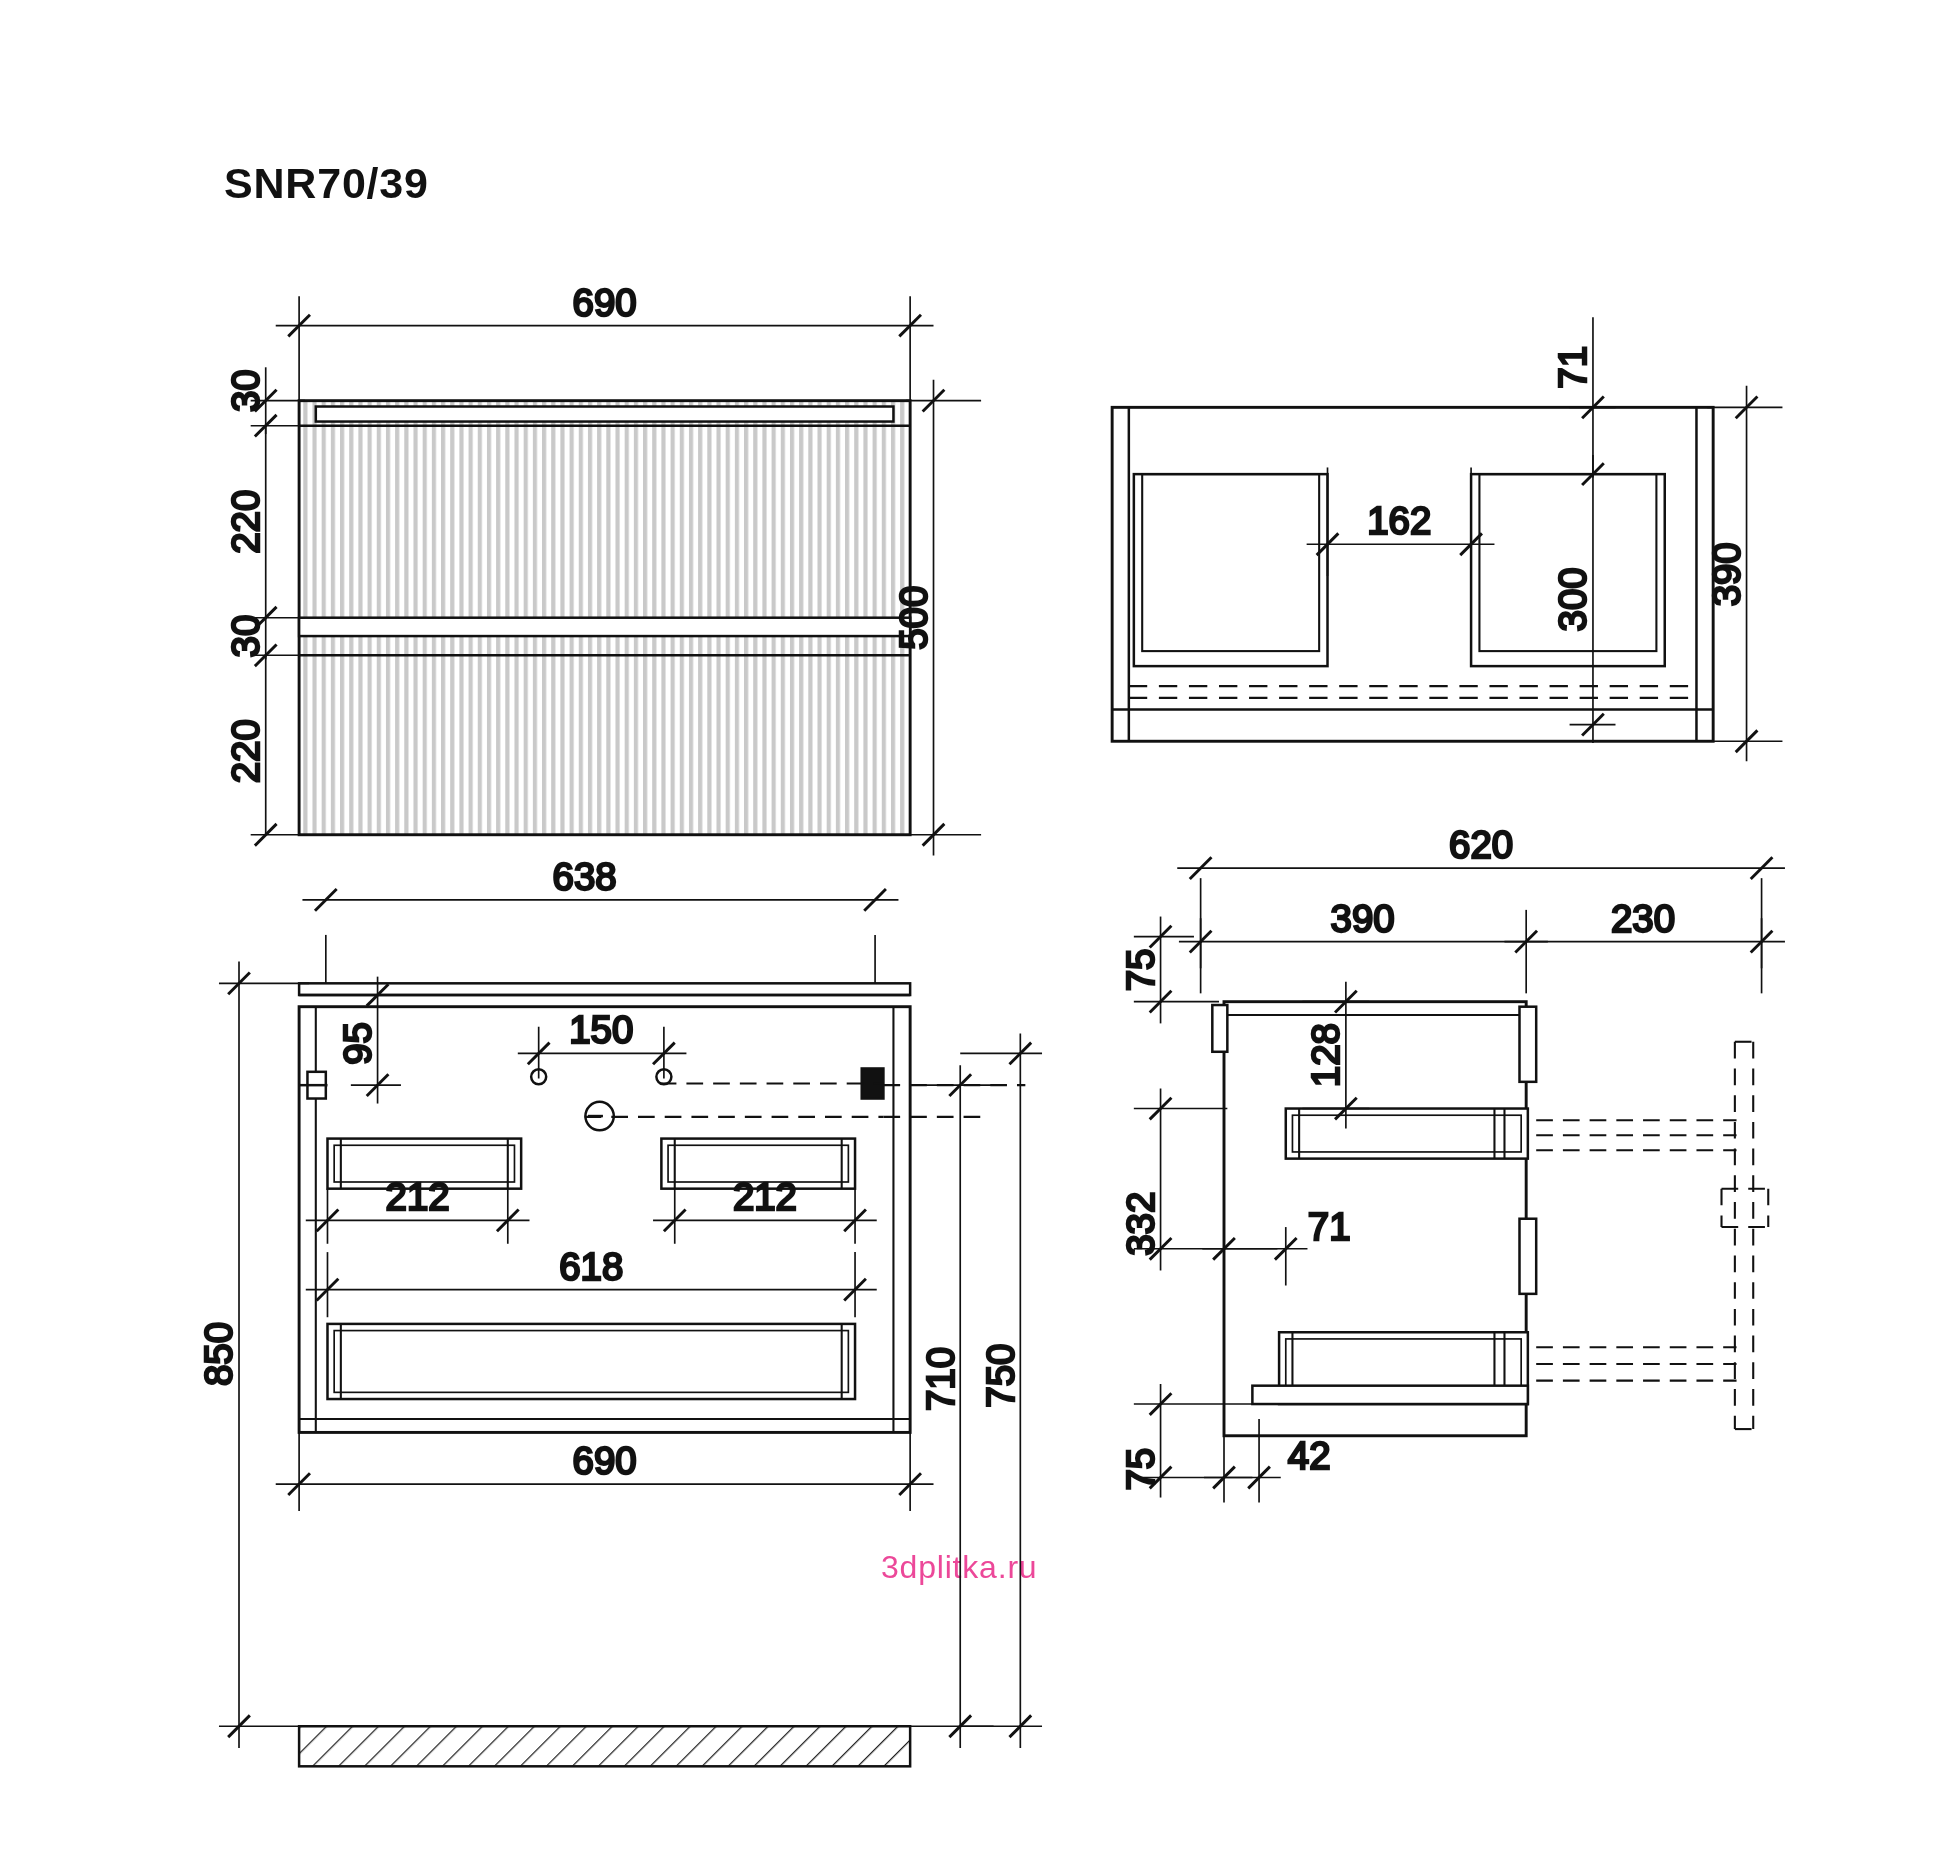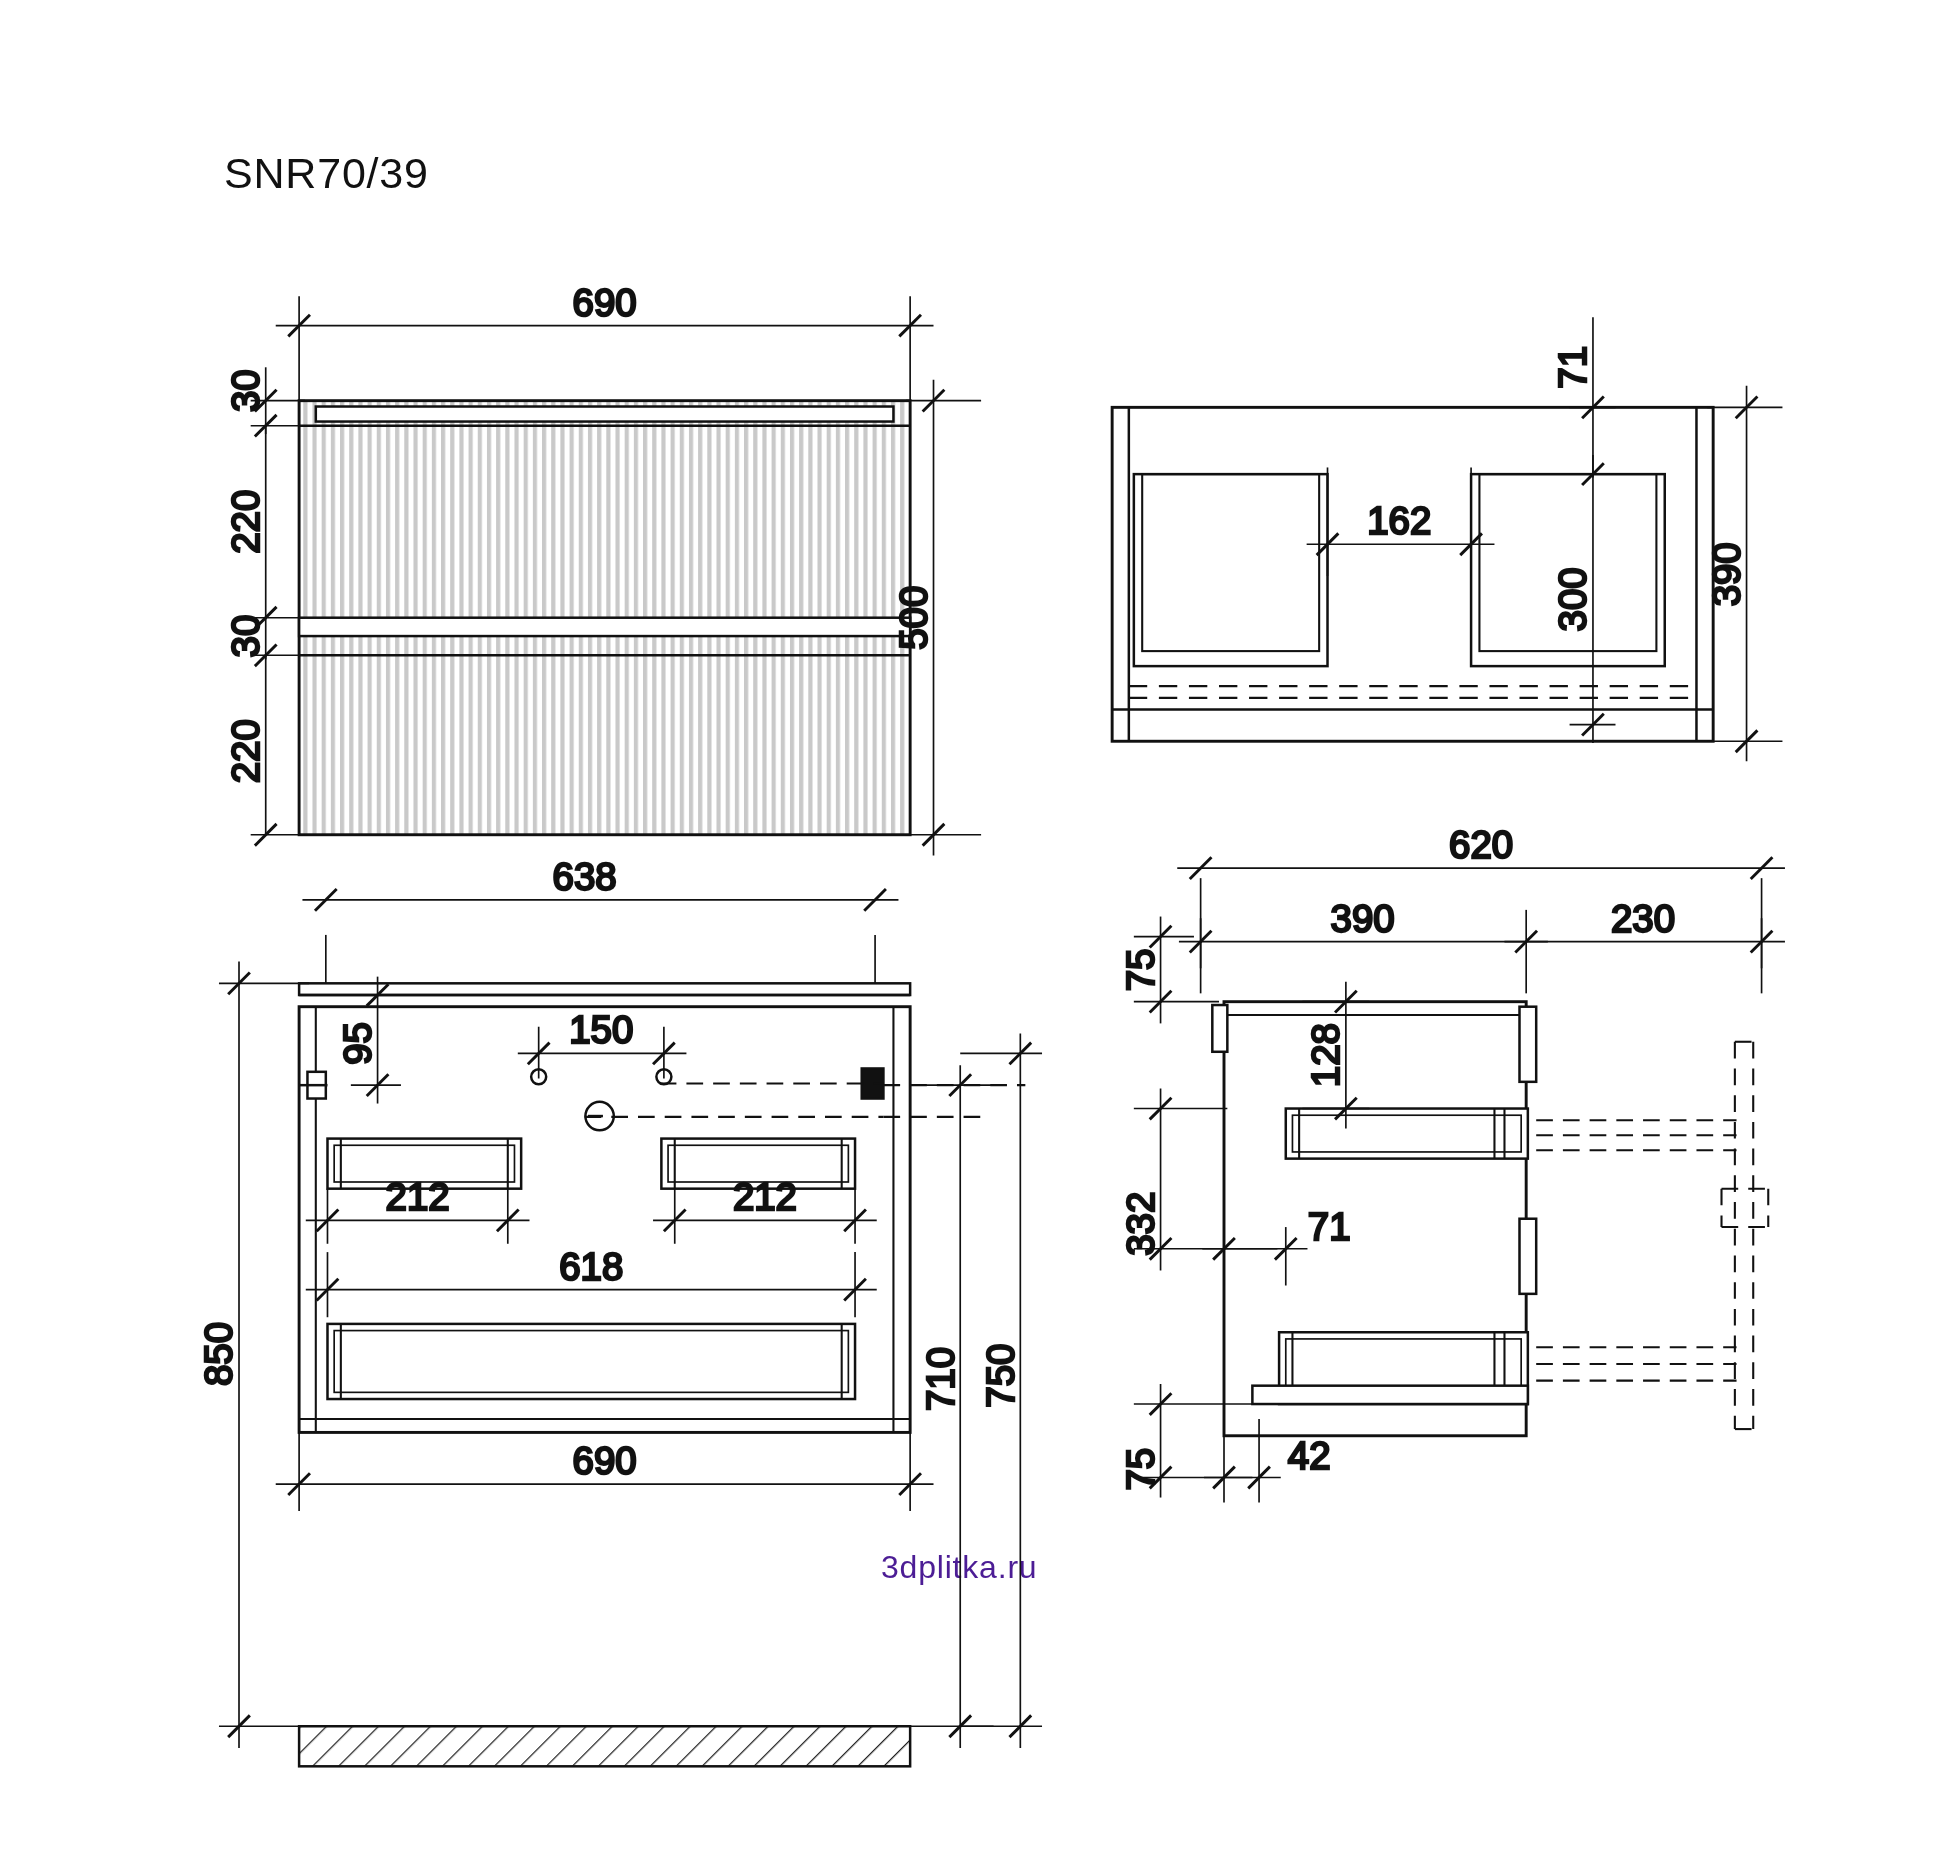--- a/index.html
+++ b/index.html
@@ -17,33 +17,33 @@
   }
   #sheet {
     position: absolute;
     left: 0; top: 0;
     width: 1953px;
     height: 1874px;
   }
   .title {
     position: absolute;
     left: 224px;
-    top: 149px;
+    top: 159px;
     font-size: 43px;
-    font-weight: normal;
+    font-weight: bold;
     letter-spacing: 0.8px;
     color: #111;
     text-align: center;
   }
   .watermark {
     position: absolute;
     left: 881px;
     top: 1549px;
     font-size: 32px;
-    color: #4c1d95;
+    color: #ec4899;
     letter-spacing: 0.8px;
     user-select: none;
   }
   svg { display: block; }
   text {
     font-family: "Liberation Sans", sans-serif;
     fill: #111;
   }
   .dim {
     font-size: 46px;

